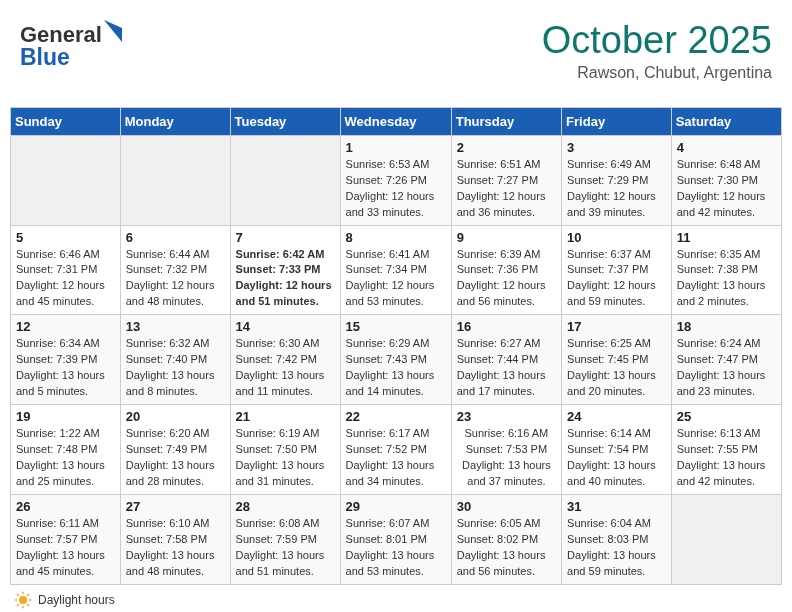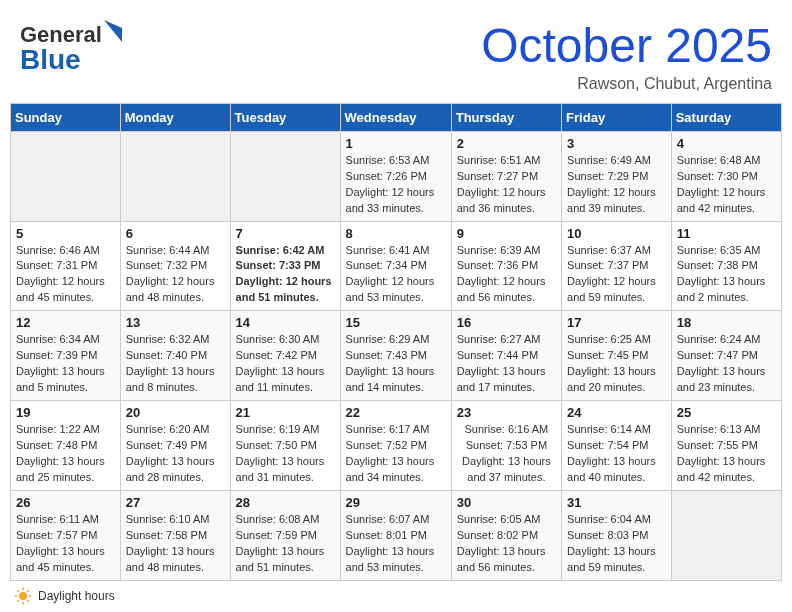--- a/index.html
+++ b/index.html
@@ -20,48 +20,48 @@
       display: flex;
       align-items: center;
     }
     .logo-text-general {
       font-size: 22px;
       font-weight: bold;
       color: #333;
       line-height: 1;
     }
     .logo-text-blue {
-      font-size: 28px;
+      font-size: 23px;
       font-weight: bold;
       color: #1a5fb4;
       line-height: 1;
     }
     .logo-icon {
       width: 18px;
       height: 22px;
       margin-left: 2px;
     }
     .title-section {
       text-align: right;
     }
     .month-title {
-      font-size: 48px;
+      font-size: 38px;
       font-weight: 300;
-      color: #1d4ed8;
+      color: #0f766e;
       line-height: 1.1;
     }
     .location-title {
       font-size: 16px;
       color: #555;
       margin-top: 2px;
     }
     .calendar {
       width: 100%;
       border-collapse: collapse;
-      margin-top: 5px;
+      margin-top: 20px;
     }
     .calendar th {
       background-color: #1a5fb4;
       color: #fff;
       font-size: 13px;
       font-weight: bold;
       padding: 6px 4px;
       text-align: left;
       border: 1px solid #ccc;
     }

